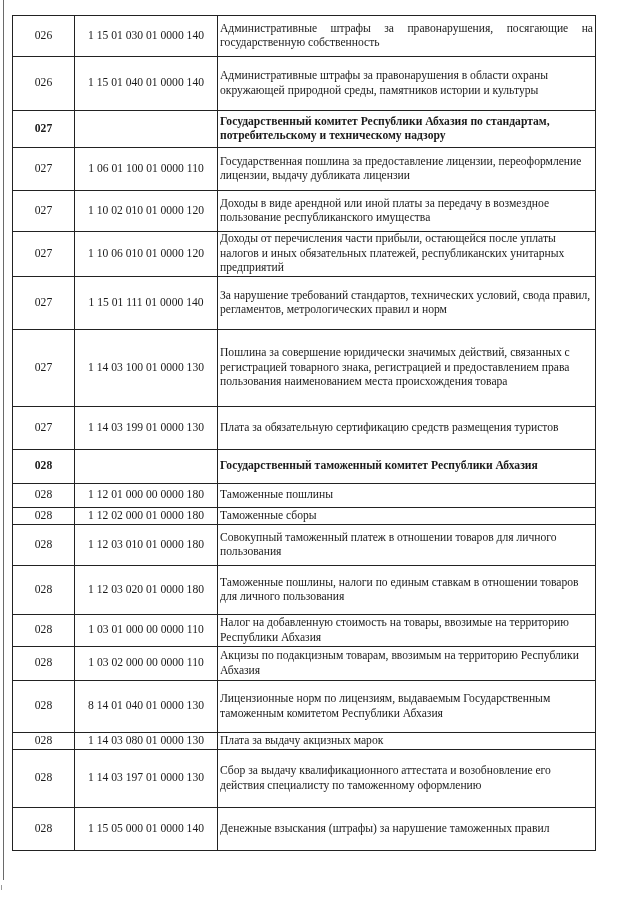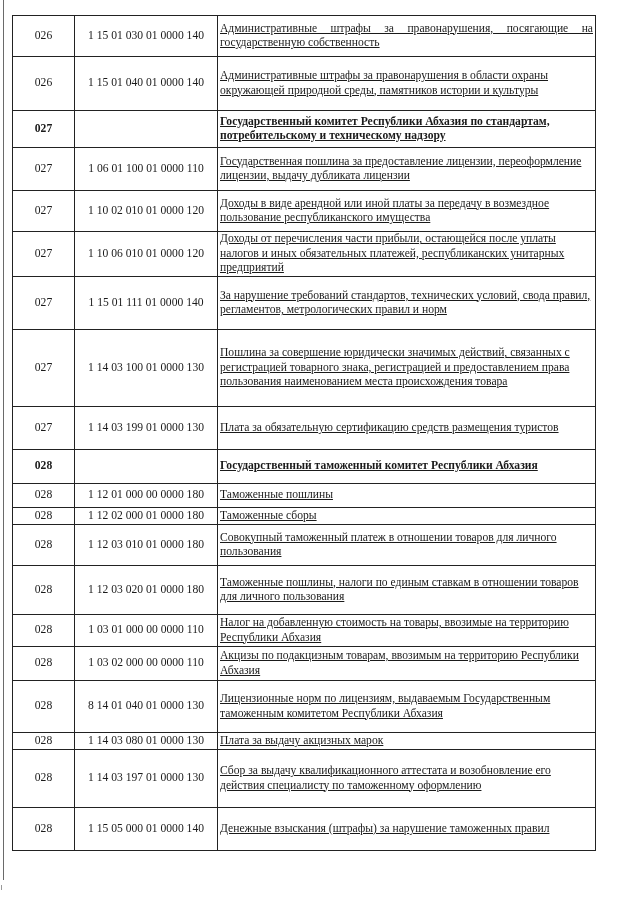--- a/index.html
+++ b/index.html
@@ -10,21 +10,21 @@
   .scan-edge { position: absolute; left: 3px; top: 0; width: 1px; height: 880px; background: #6a6a6a; }
   .scan-dot { position: absolute; left: 1px; top: 885px; width: 1px; height: 5px; background: #999; }
   table.codes {
     position: absolute; left: 12px; top: 15px; width: 584px;
     border-collapse: collapse; table-layout: fixed;
     font-size: 11.6px; line-height: 14.5px;
   }
   table.codes td { border: 1px solid #222; padding: 0 2px; vertical-align: middle; }
   td.c-admin { width: 57px; text-align: center; }
   td.c-code { width: 138px; text-align: center; white-space: nowrap; padding: 0 1px; }
-  td.c-name { text-align: left; text-decoration: underline; }
+  td.c-name { text-align: left; }
   td.justify { text-align: justify; text-align-last: left; }
   tr.bold td { font-weight: bold; }
 </style>
 </head>
 <body>
 
 <div class="scan-edge"></div>
 <div class="scan-dot"></div>
 
 <table class="codes">

